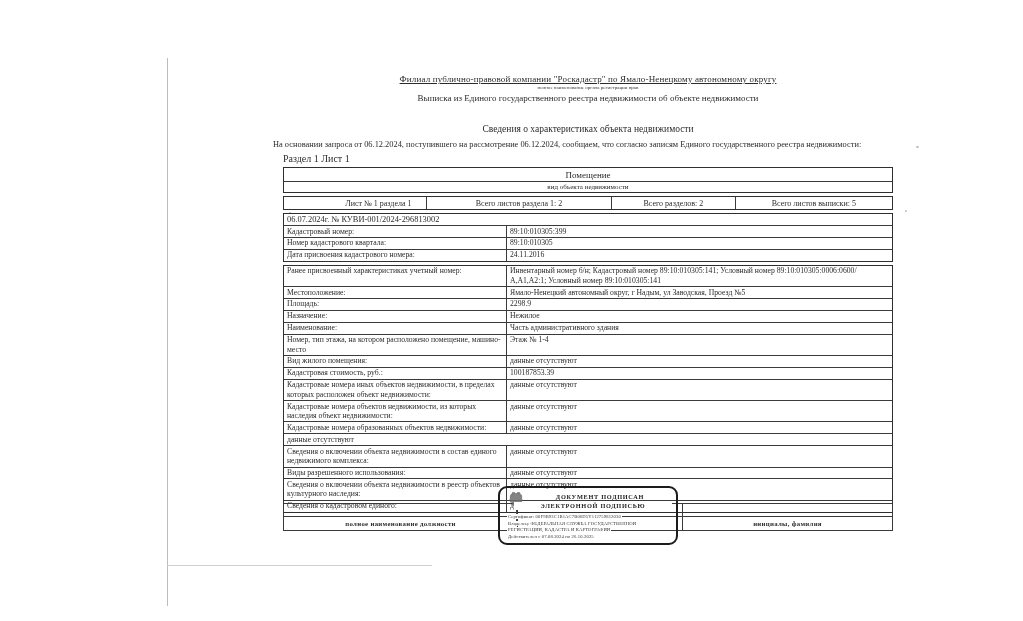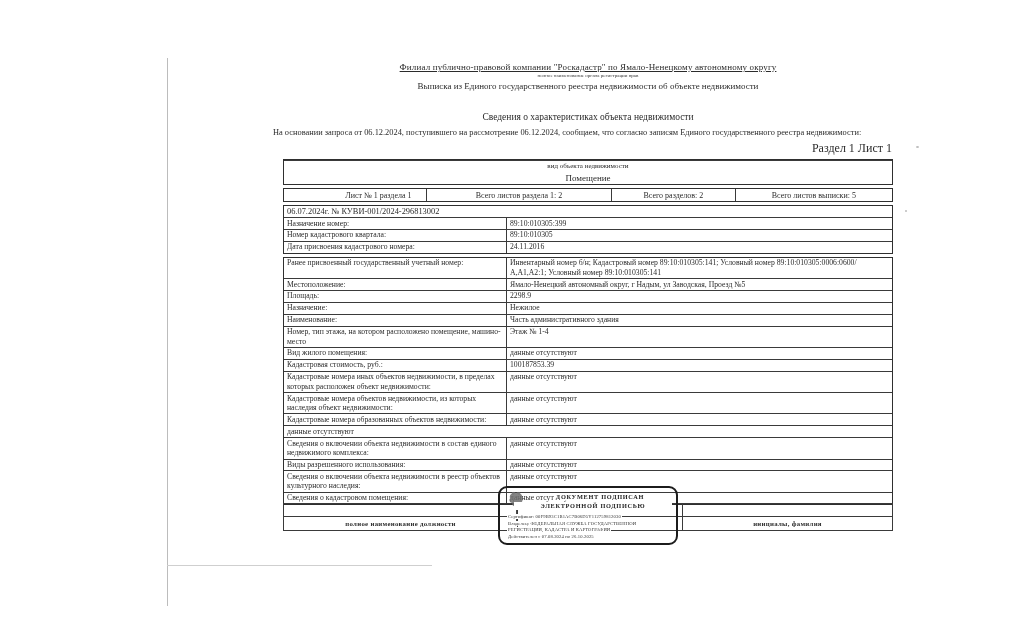--- a/index.html
+++ b/index.html
@@ -3,28 +3,28 @@
 <meta charset="utf-8">
 <style>
   html,body{margin:0;padding:0;background:#fff;}
   .page{position:relative;width:1023px;height:621px;background:#ffffff;overflow:hidden;
         font-family:"Liberation Serif",serif;color:#2b2b2b;}
   
   .scan-edge{position:absolute;left:167px;top:58px;width:1px;height:548px;background:#a6a6a6;opacity:.75;}
   .scan-hline{position:absolute;left:167px;top:565px;width:265px;height:1px;background:#cfcfcf;}
   .speck{position:absolute;background:#bdbdbd;border-radius:50%;}
 
-  .doc{position:absolute;left:283px;top:62px;width:610px;}
+  .doc{position:absolute;left:283px;top:74px;width:610px;}
   .center{text-align:center;}
   .org-name{font-size:9px;text-decoration:underline;letter-spacing:.15px;}
   .org-caption{font-size:5px;margin-top:1px;color:#3a3a3a;}
   .doc-title{font-size:9px;margin-top:3px;}
   .section-title{font-size:9.5px;margin-top:21px;}
   .request-line{font-size:8.4px;margin-top:6px;margin-left:-10px;text-align:justify;}
-  .section-sheet{font-size:12px;text-align:right;margin-top:4px;padding-right:1px;}
+  .section-sheet{font-size:10px;margin-top:4px;padding-right:1px;}
 
   .tblock{border:1.5px solid #2f2f2f;margin-top:3px;background:transparent;}
   .hrow{font-size:9px;text-align:center;padding:1.5px 0;}
   .hrow.small{font-size:7px;padding:1px 0;border-top:1px solid #3a3a3a;}
   .cells-row{display:flex;padding-left:47px;}
   .cells-row .cell{font-size:8px;text-align:center;padding:1.5px 0;}
   .cells-row .cell + .cell{border-left:1px solid #3a3a3a;}
   .c1{width:17%;} .c2{width:33%;} .c3{width:22%;} .c4{width:28%;}
 
   .date-row{font-size:8.4px;padding:1px 3px;}
@@ -72,52 +72,52 @@
 
     <div class="center org-name">Филиал публично-правовой компании "Роскадастр" по Ямало-Ненецкому автономному округу</div>
     <div class="center org-caption">полное наименование органа регистрации прав</div>
     <div class="center doc-title">Выписка из Единого государственного реестра недвижимости об объекте недвижимости</div>
 
     <div class="center section-title">Сведения о характеристиках объекта недвижимости</div>
     <div class="request-line">На  основании запроса от 06.12.2024, поступившего на рассмотрение 06.12.2024, сообщаем, что согласно записям Единого государственного реестра недвижимости:</div>
     <div class="section-sheet">Раздел 1 Лист 1</div>
 
     <div class="tblock">
+      <div class="hrow">Помещение</div>
       <div class="hrow small">вид объекта недвижимости</div>
-      <div class="hrow">Помещение</div>
     </div>
 
     <div class="tblock cells-row">
       <div class="cell c1">Лист № 1 раздела 1</div>
       <div class="cell c2">Всего листов раздела 1: 2</div>
       <div class="cell c3">Всего разделов: 2</div>
       <div class="cell c4">Всего листов выписки: 5</div>
     </div>
 
     <div class="tblock">
       <div class="date-row">06.07.2024г. № КУВИ-001/2024-296813002</div>
       <div>
           <div class="trow">
-            <div class="tc tl">Назначение номер:</div>
+            <div class="tc tl">Кадастровый номер:</div>
             <div class="tc tv">89:10:010305:399</div>
           </div>
           <div class="trow">
             <div class="tc tl">Номер кадастрового квартала:</div>
             <div class="tc tv">89:10:010305</div>
           </div>
           <div class="trow">
             <div class="tc tl">Дата присвоения кадастрового номера:</div>
             <div class="tc tv">24.11.2016</div>
           </div>
         </div>
     </div>
 
     <div class="tblock">
         <div class="trow">
-          <div class="tc tl">Ранее присвоенный государственный учетный номер:</div>
+          <div class="tc tl">Ранее присвоенный характеристиках учетный номер:</div>
           <div class="tc tv">Инвентарный номер б/н; Кадастровый номер 89:10:010305:141; Условный номер 89:10:010305:0006:0600/А,А1,А2:1; Условный номер 89:10:010305:141</div>
         </div>
         <div class="trow">
           <div class="tc tl">Местоположение:</div>
           <div class="tc tv">Ямало-Ненецкий автономный округ, г Надым, ул Заводская, Проезд №5</div>
         </div>
         <div class="trow">
           <div class="tc tl">Площадь:</div>
           <div class="tc tv">2298.9</div>
         </div>
@@ -162,21 +162,21 @@
         </div>
         <div class="trow">
           <div class="tc tl">Виды разрешенного использования:</div>
           <div class="tc tv">данные отсутствуют</div>
         </div>
         <div class="trow">
           <div class="tc tl">Сведения о включении объекта недвижимости в реестр объектов культурного наследия:</div>
           <div class="tc tv">данные отсутствуют</div>
         </div>
         <div class="trow">
-          <div class="tc tl">Сведения о кадастровом помещения:</div>
+          <div class="tc tl">Сведения о кадастровом единого:</div>
           <div class="tc tv">данные отсутствуют</div>
         </div>
       </div>
 
   </div>
 
   <div class="footer-table">
     <div class="fcol f1">
       <div class="sig-space"></div>
       <div class="fcaption">полное наименование должности</div>

